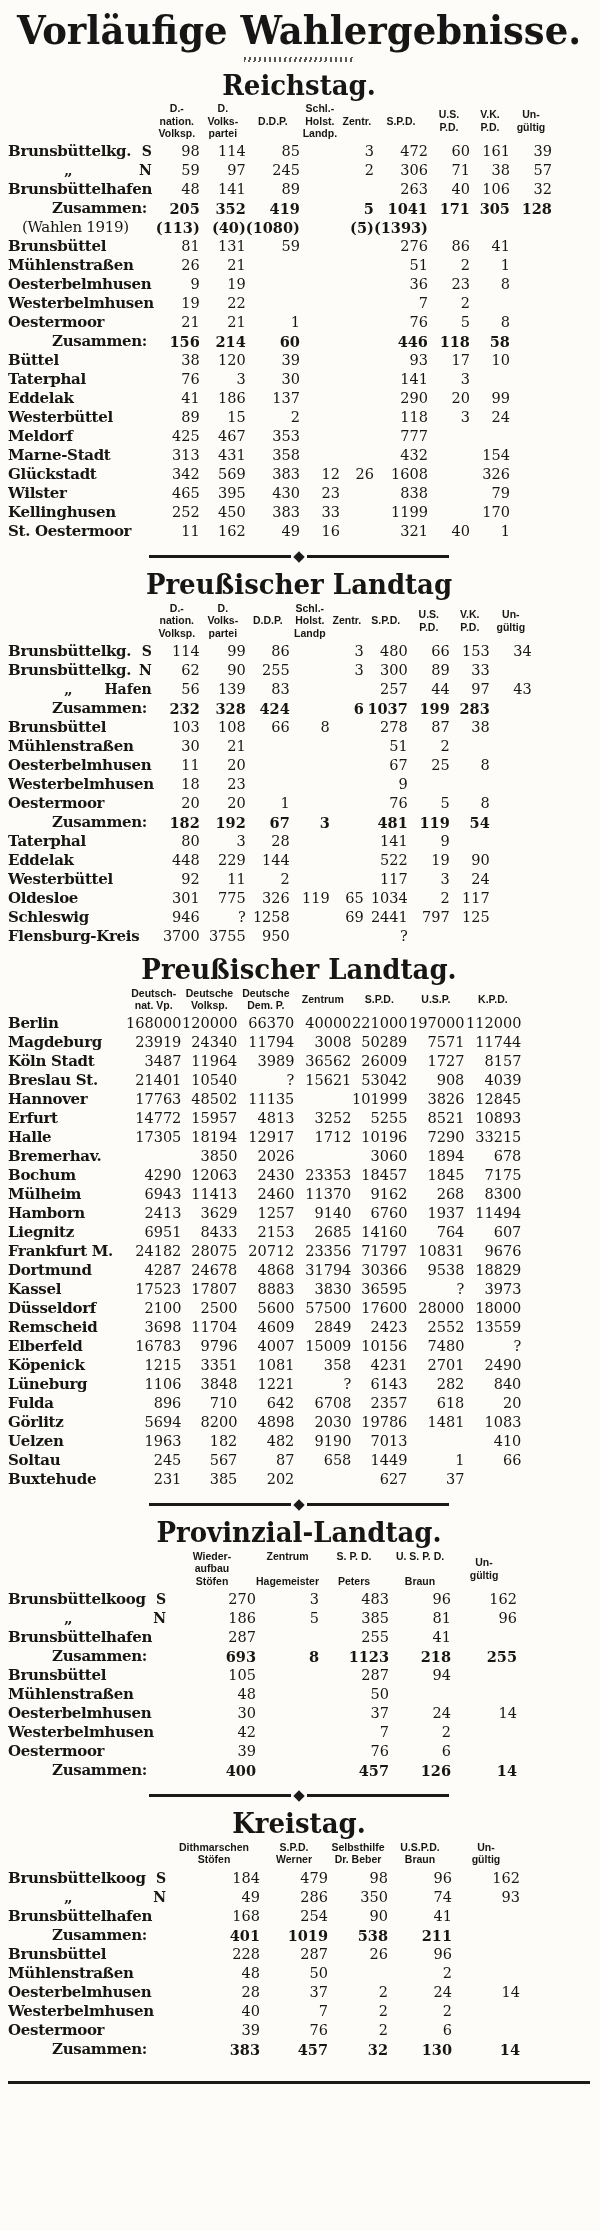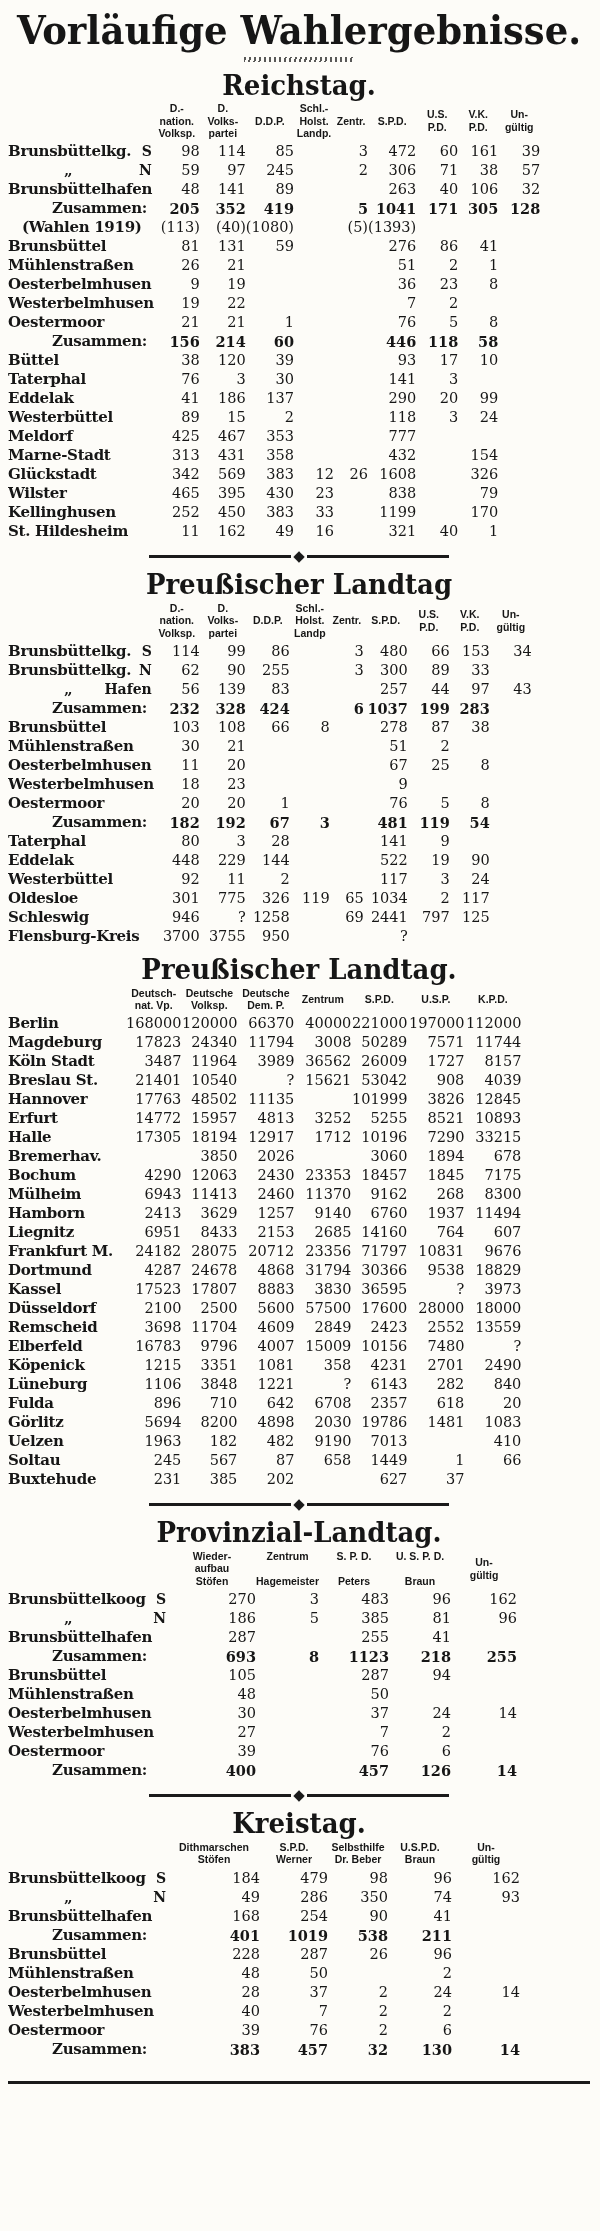--- a/index.html
+++ b/index.html
@@ -47,22 +47,22 @@
   }
   thead th.first{text-align:left;}
   td{font-size:14.5px;line-height:19px;white-space:nowrap;}
   td.num{text-align:right;font-family:"DejaVu Serif", serif;}
   td.labelcell{font-weight:bold;}
   .lblwrap{display:flex;justify-content:space-between;align-items:baseline;}
   .lbl{font-weight:bold;font-size:15px;letter-spacing:-0.3px;}
   .sub{font-weight:bold;font-size:14px;padding-right:2px;}
   tr.total .lbl{padding-left:44px;}
   tr.total td.num{font-weight:bold;}
-  tr.paren .lbl{padding-left:14px;font-weight:bold;}
-  tr.paren td.num{font-weight:normal;}
+  tr.paren .lbl{padding-left:14px;font-weight:normal;}
+  tr.paren td.num{font-weight:bold;}
   tr.ditto .lbl{padding-left:56px;}
   .bottom-rule{border-top:3px solid #1a1a1a;width:582px;margin:22px auto 0 auto;}
 </style>
 </head>
 <body>
 
 <div class="page">
   <div class="main-title">Vorläufige Wahlergebnisse.</div>
   <div class="squiggle"></div>
   <div>
@@ -422,21 +422,21 @@
             <td class="num">33</td>
             <td class="num"></td>
             <td class="num">1199</td>
             <td class="num"></td>
             <td class="num">170</td>
             <td class="num"></td>
           </tr>
           <tr>
             <td class="labelcell">
               <span class="lblwrap">
-                <span class="lbl">St. Hildesheim</span>
+                <span class="lbl">St. Oestermoor</span>
               </span>
             </td>
             <td class="num">11</td>
             <td class="num">162</td>
             <td class="num">49</td>
             <td class="num">16</td>
             <td class="num"></td>
             <td class="num">321</td>
             <td class="num">40</td>
             <td class="num">1</td>
@@ -787,21 +787,21 @@
             <td class="num">221000</td>
             <td class="num">197000</td>
             <td class="num">112000</td>
           </tr>
           <tr>
             <td class="labelcell">
               <span class="lblwrap">
                 <span class="lbl">Magdeburg</span>
               </span>
             </td>
-            <td class="num">17823</td>
+            <td class="num">23919</td>
             <td class="num">24340</td>
             <td class="num">11794</td>
             <td class="num">3008</td>
             <td class="num">50289</td>
             <td class="num">7571</td>
             <td class="num">11744</td>
           </tr>
           <tr>
             <td class="labelcell">
               <span class="lblwrap">
@@ -1244,21 +1244,21 @@
             <td class="num">37</td>
             <td class="num">24</td>
             <td class="num">14</td>
           </tr>
           <tr>
             <td class="labelcell">
               <span class="lblwrap">
                 <span class="lbl">Westerbelmhusen</span>
               </span>
             </td>
-            <td class="num">27</td>
+            <td class="num">42</td>
             <td class="num"></td>
             <td class="num">7</td>
             <td class="num">2</td>
             <td class="num"></td>
           </tr>
           <tr>
             <td class="labelcell">
               <span class="lblwrap">
                 <span class="lbl">Oestermoor</span>
               </span>

